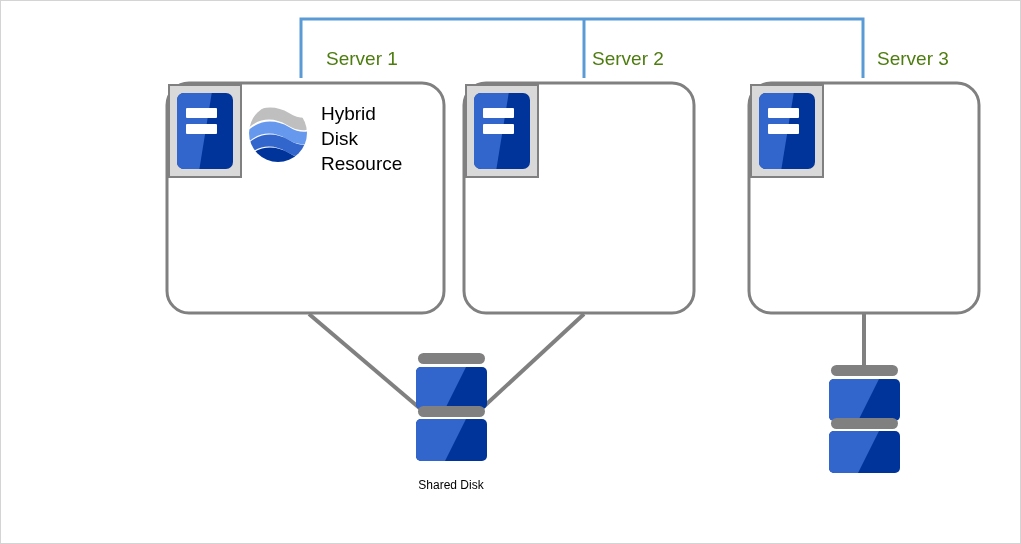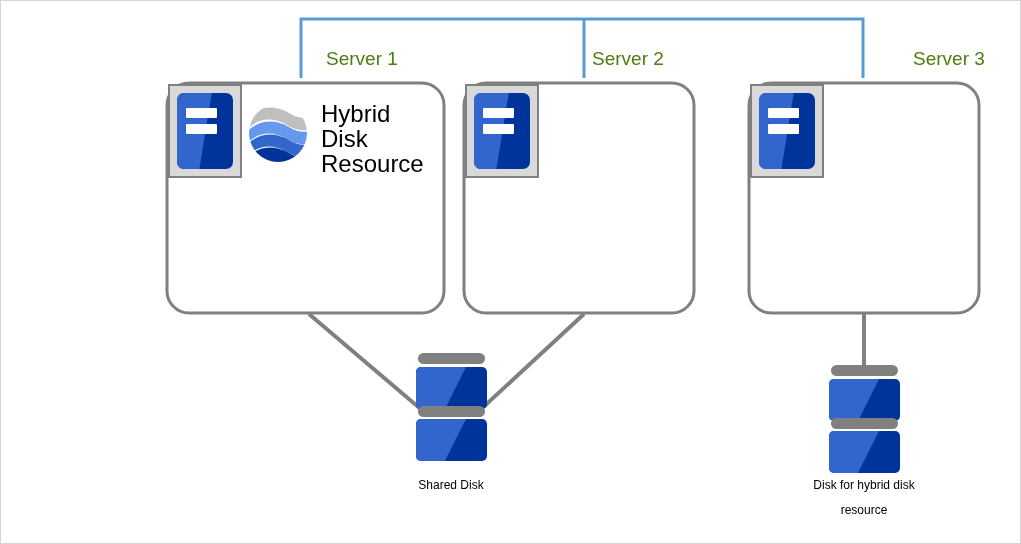--- a/index.html
+++ b/index.html
@@ -38,21 +38,21 @@
     position: absolute;
     text-align: center;
     color: #000000;
     font-size: 12px;
     line-height: 25px;
   }
   .hdr-text {
     position: absolute;
     left: 320px;
     top: 100px;
-    font-size: 24px;
+    font-size: 19px;
     line-height: 25px;
     color: #000;
   }
   .srvicon {
     position: absolute;
     background: #d9d9d9;
     border: 2px solid #808080;
     box-sizing: border-box;
   }
   .srvicon .inner {
@@ -180,30 +180,26 @@
 
   <div class="srvicon" style="left:749px; top:83px; width:74px; height:94px;">
     <div class="inner">
       <div class="bar b1"></div>
       <div class="bar b2"></div>
     </div>
   </div>
 
   <div class="lbl srv-name" style="left:325px; top:45px;">Server 1</div>
   <div class="lbl srv-name" style="left:591px; top:45px;">Server 2</div>
-  <div class="lbl srv-name" style="left:912px; top:45px;">Server 3</div>
+  <div class="lbl srv-name" style="left:876px; top:45px;">Server 3</div>
 
   <div class="hdr-text">
     <div>Hybrid</div>
     <div>Disk</div>
     <div>Resource</div>
   </div>
 
   <div class="caption" style="left:300px; top:472px; width:300px;">
     <div>Shared Disk</div>
   </div>
 
-  <div class="caption" style="left:738px; top:472px; width:250px;">
-    <div>Disk for hybrid disk</div>
-    <div>resource</div>
-  </div>
 
 </div>
 
 </body></html>

